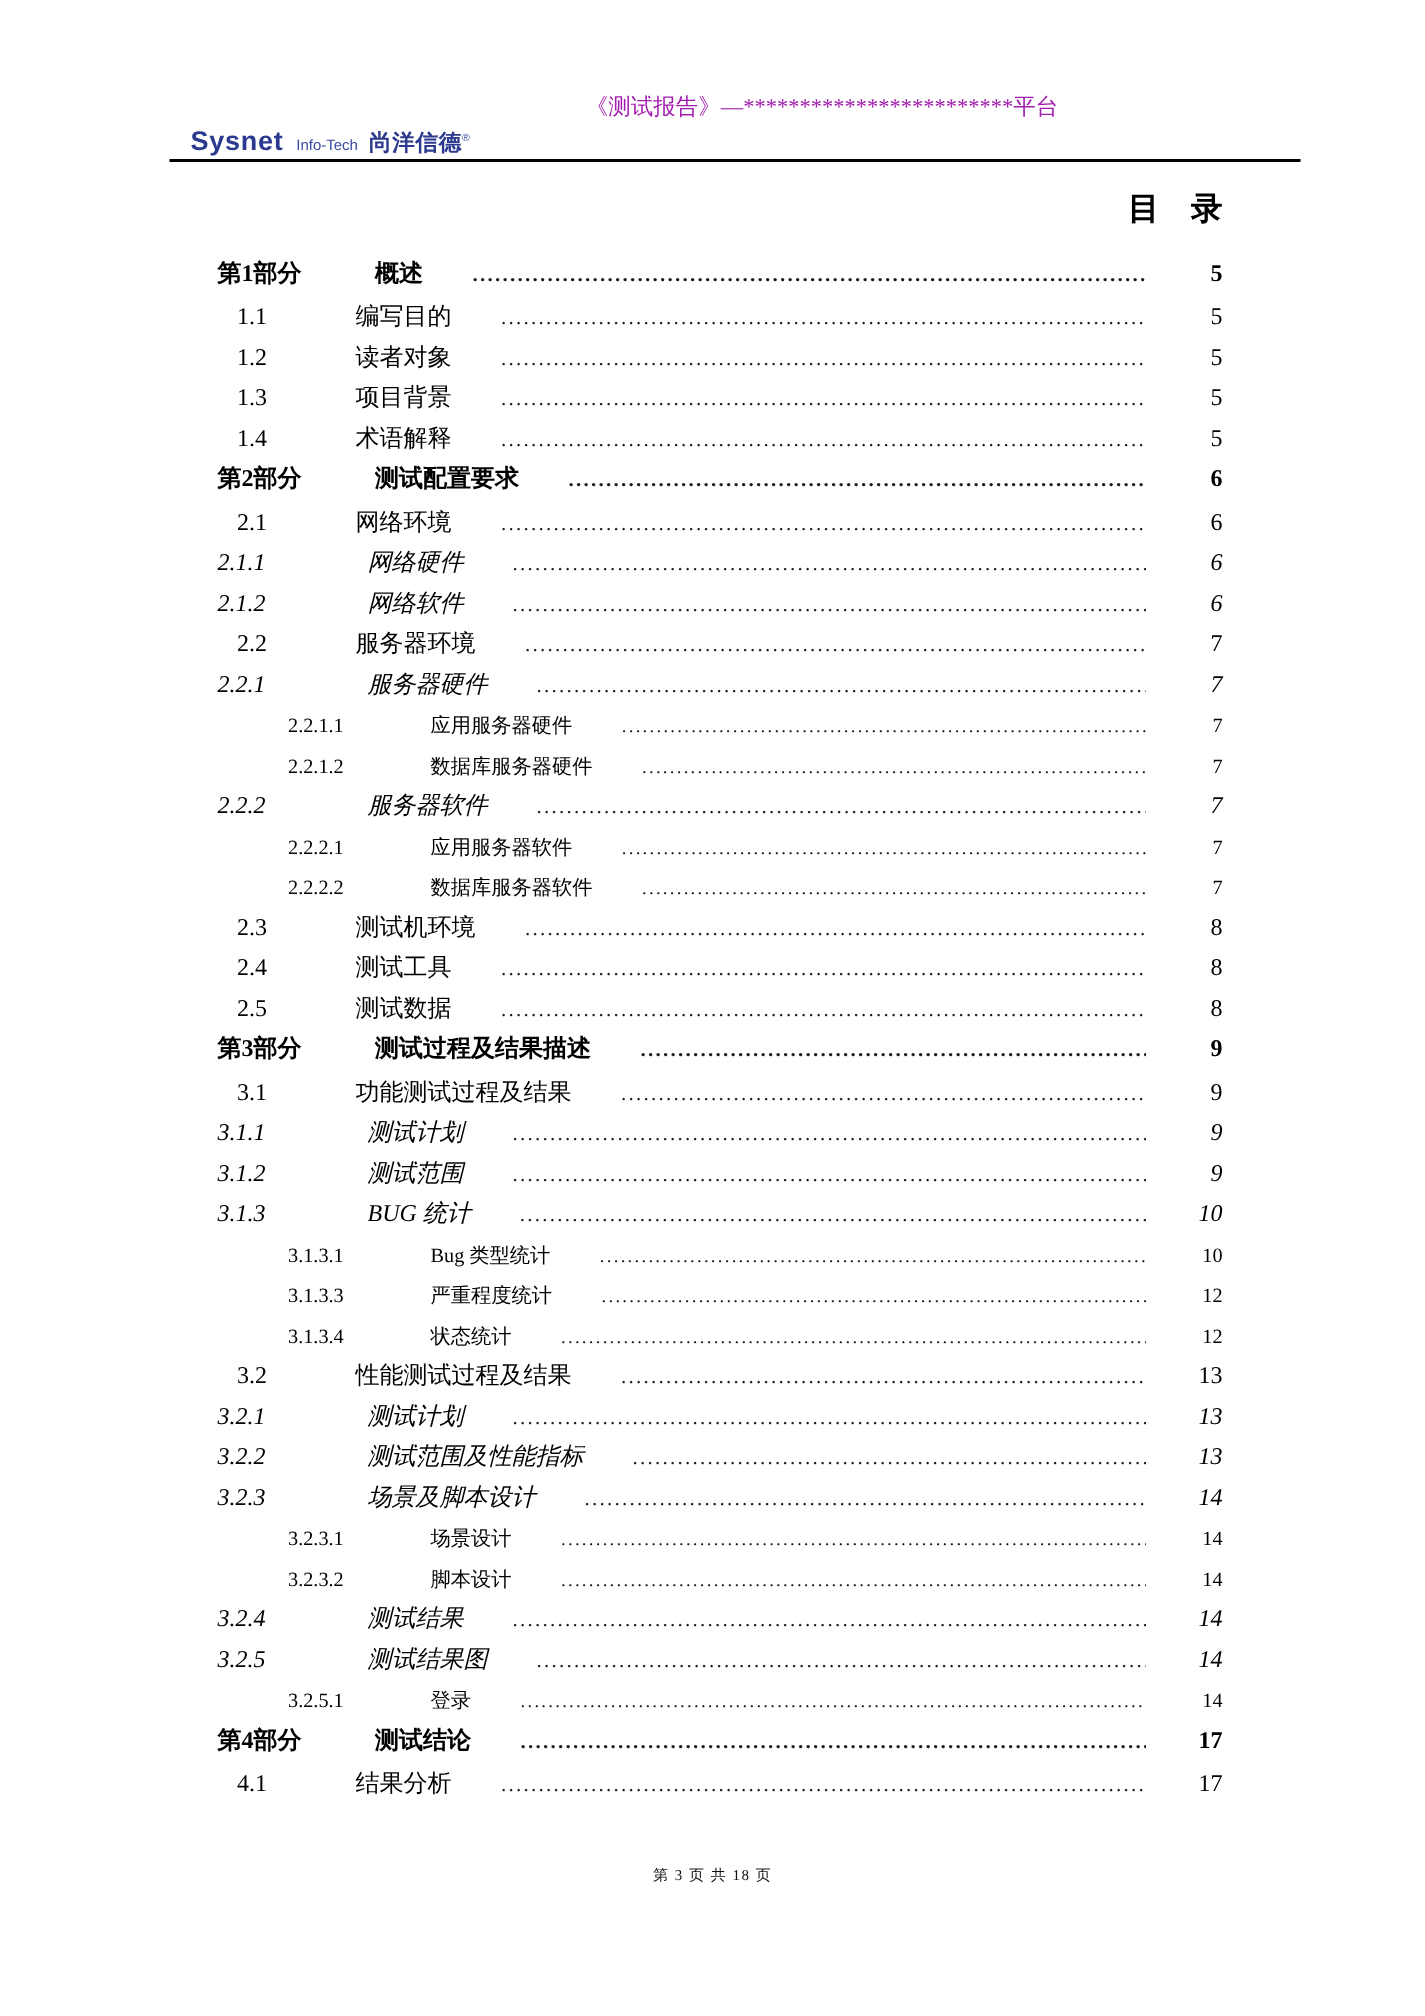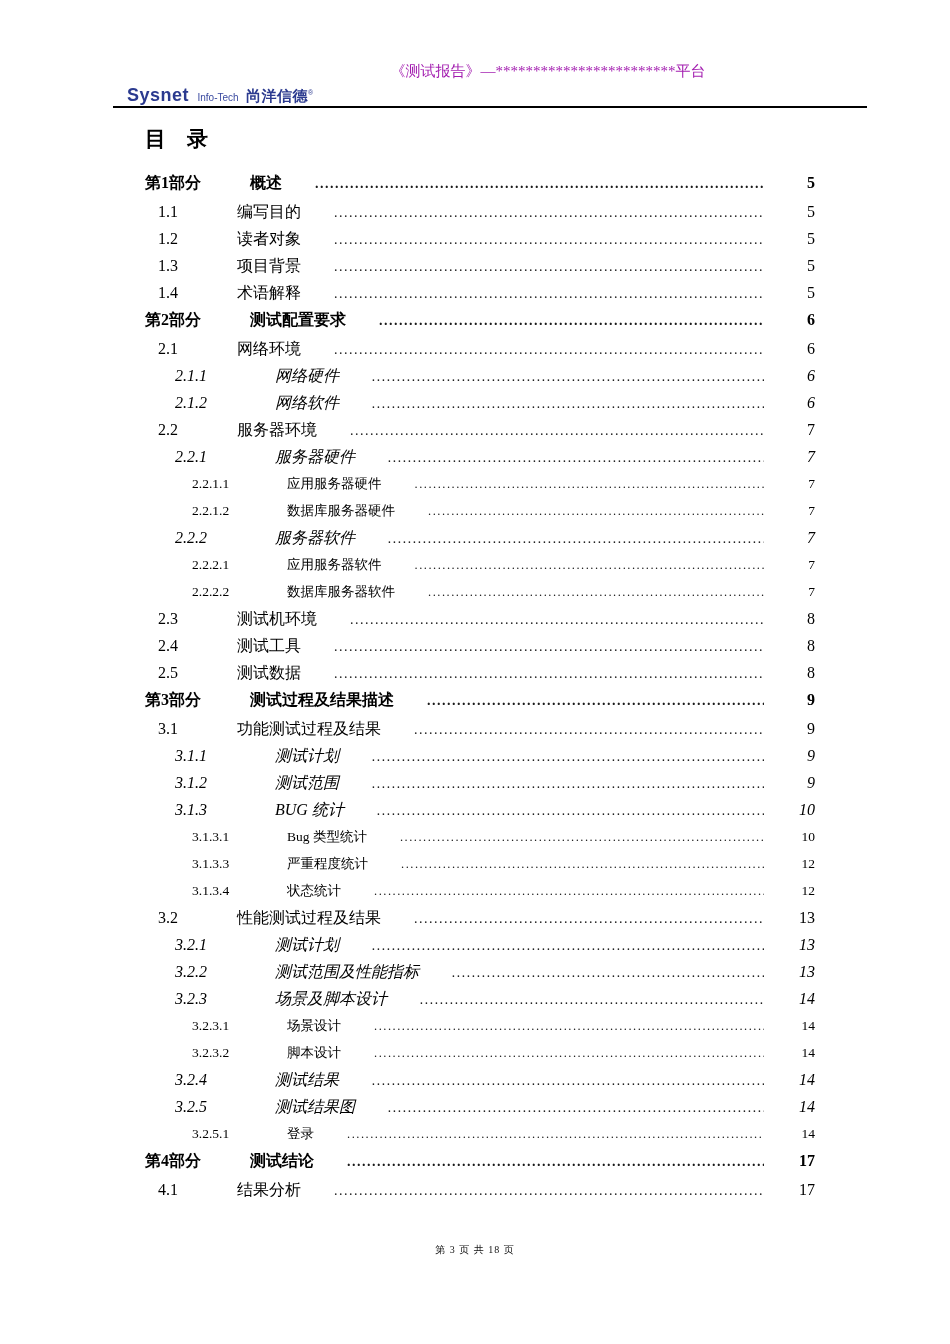--- a/index.html
+++ b/index.html
@@ -38,21 +38,21 @@
     font-size: 15px; white-space: nowrap; color: #a21caf; text-align: right;
   }
   .header-rule {
     position: absolute; top: 106px; left: 113px; width: 754px; height: 2px;
     background: #000;
   }
 
   
   .toc-title {
     position: absolute; top: 125px; left: 145px; width: 670px;
-    text-align: left; font-size: 21px; font-weight: bold;
+    text-align: right; font-size: 21px; font-weight: bold;
     color: #000;
   }
 
   
   .toc-list {
     position: absolute; top: 166px; left: 145px; width: 670px;
   }
   .toc-row {
     display: flex; align-items: baseline;
     line-height: 19px; margin-bottom: 7px;
@@ -71,21 +71,21 @@
     letter-spacing: 1.5px;
   }
   .toc-row .pg { flex: 0 0 auto; text-align: right; min-width: 18px; }
 
   .lvl1 { font-weight: bold; margin-top: 7px; margin-bottom: 9px; }
   .lvl1 .num { min-width: 73px; }
 
   .lvl2 .num { margin-left: 13px; min-width: 47px; }
 
   .lvl3 { font-style: italic; }
-  .lvl3 .num { margin-left: 30px; min-width: 68px; }
+  .lvl3 .num { min-width: 68px; }
 
   .lvl4 { font-size: 13.5px; }
   .lvl4 .num { margin-left: 47px; min-width: 63px; }
   .lvl4 .dots { font-size: 12.5px; }
 
   
   .footer {
     position: absolute; top: 1243px; left: 0; width: 100%;
     text-align: center; font-size: 10px; color: #111;
     letter-spacing: 1px;

